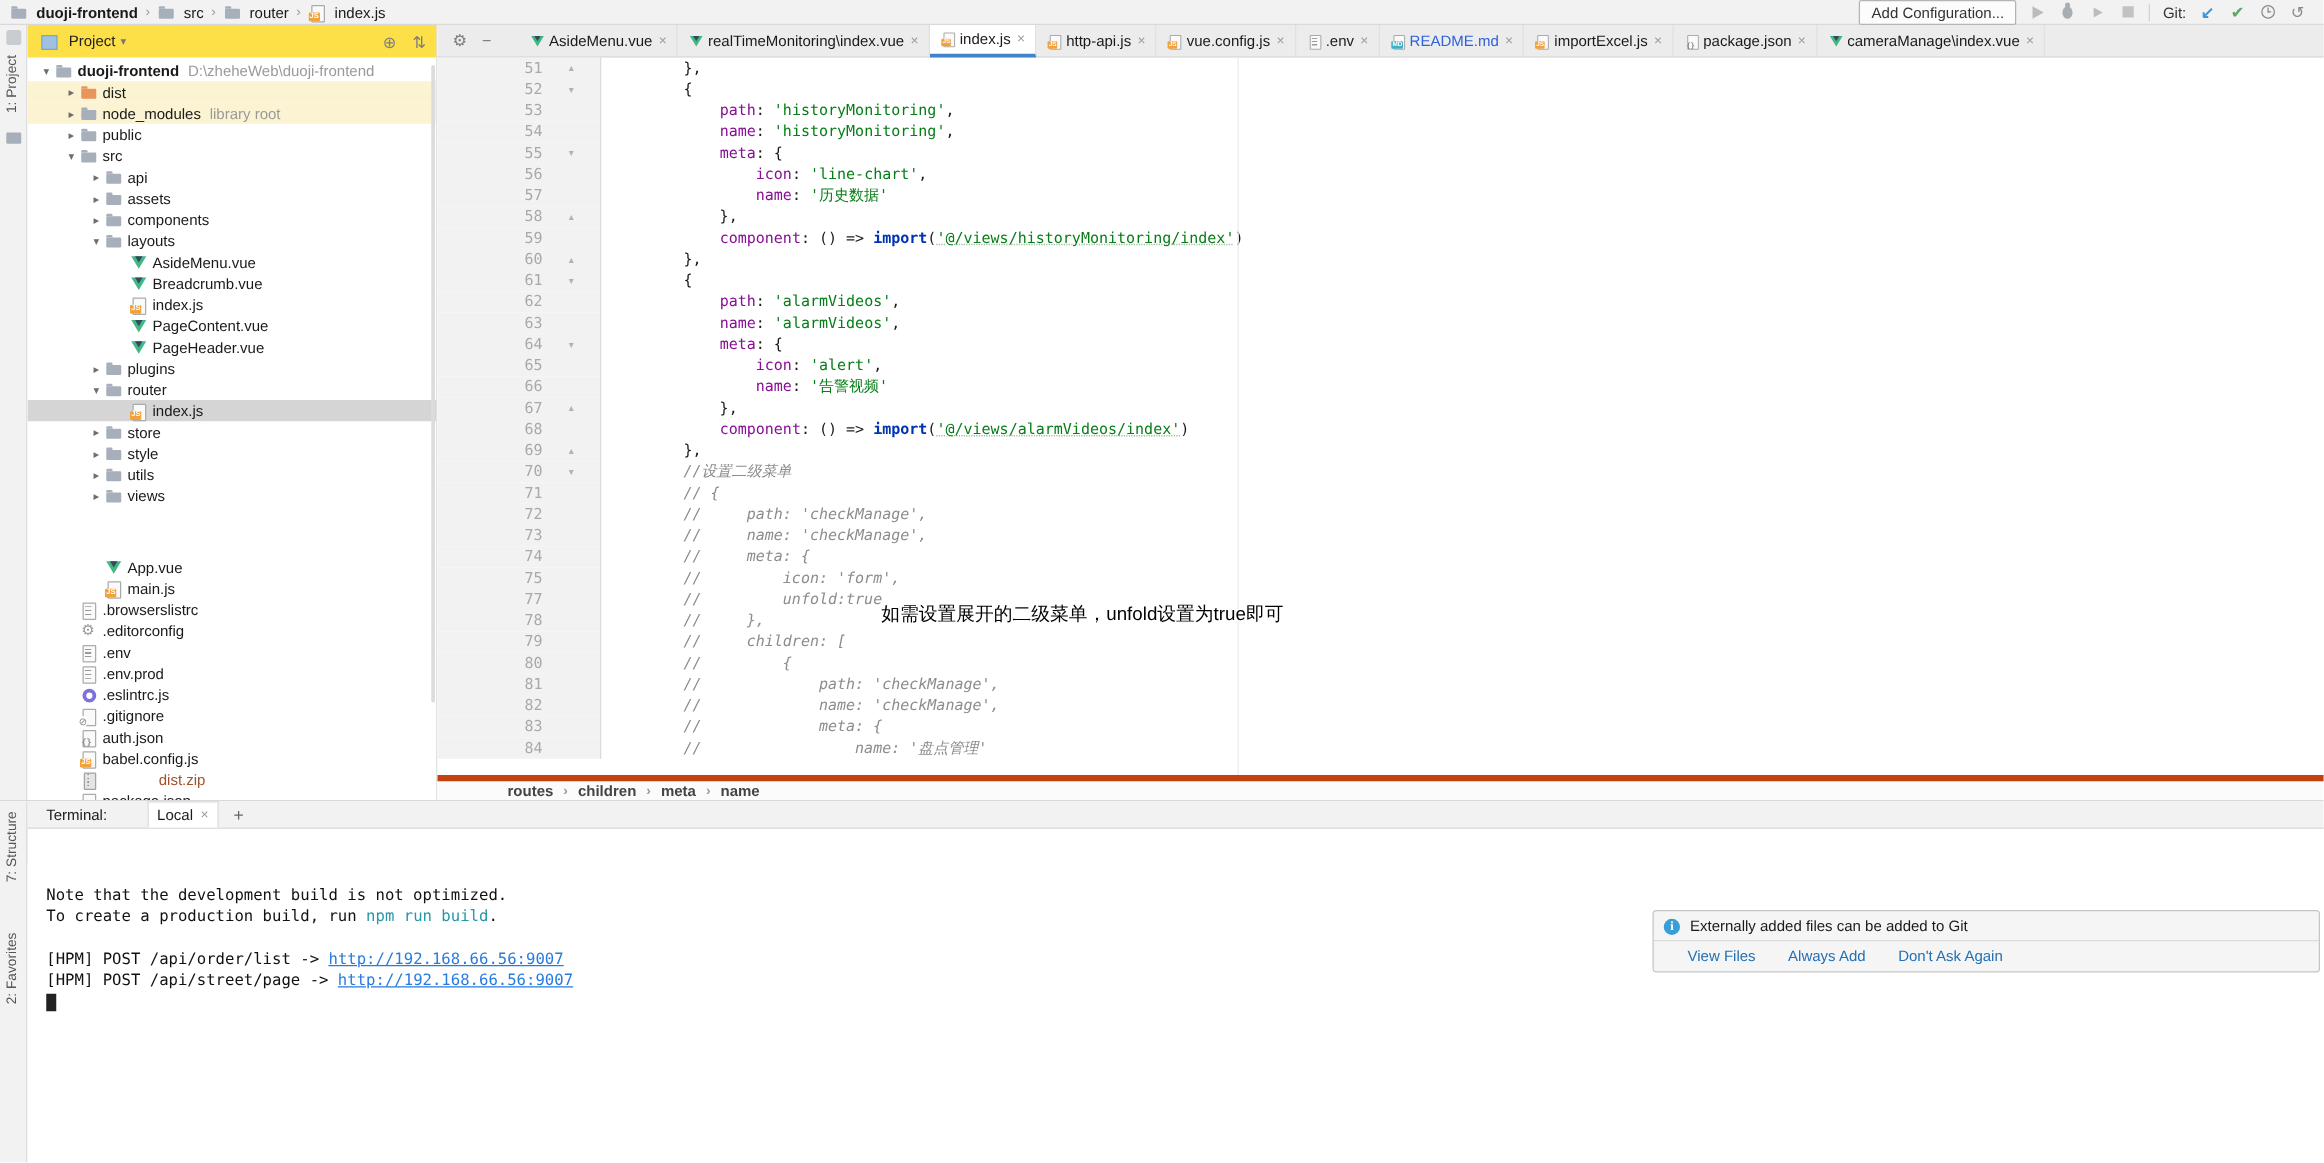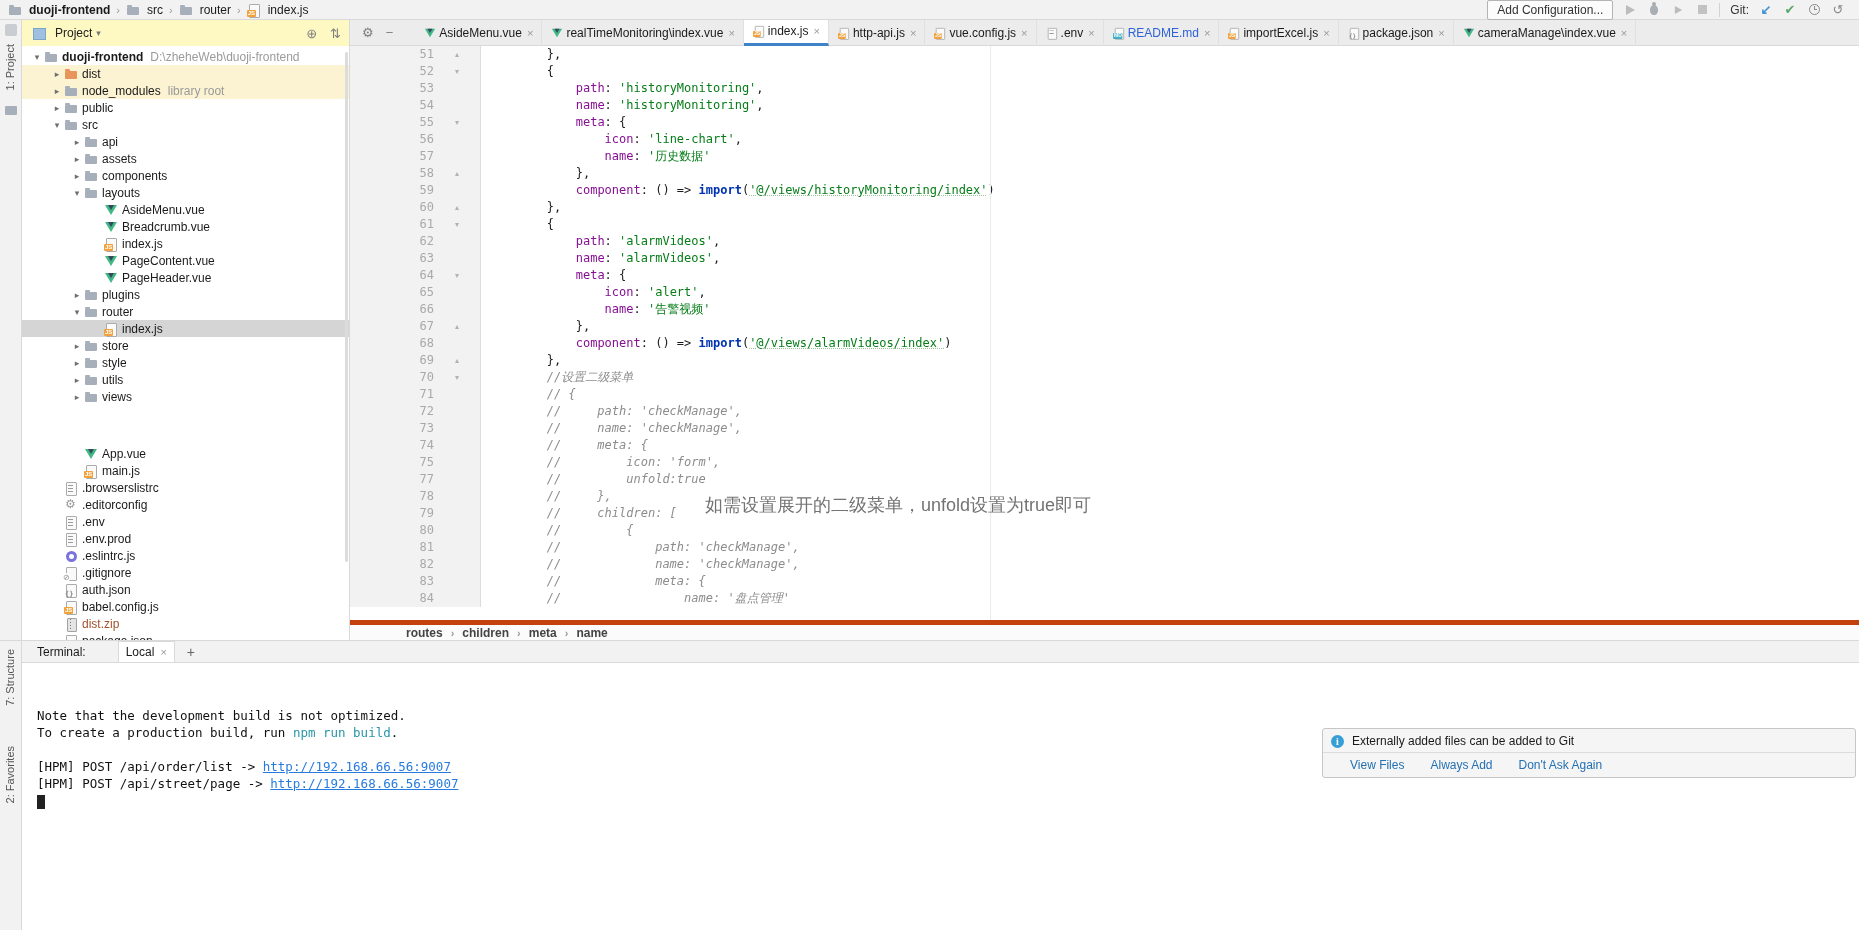--- a/index.html
+++ b/index.html
@@ -53,33 +53,33 @@
 
   
   .mainrow { height:620px; display:flex; flex:none; }
   .strip { width:22px; background:#f2f2f2; border-right:1px solid #d9d9d9; flex:none; position:relative; }
   .vlabel { writing-mode:vertical-rl; transform:rotate(180deg); font-size:11px; color:#555; display:inline-block; }
   .strip-btn { position:absolute; left:5px; top:4px; width:12px; height:12px; background:#c9cdd2; border-radius:2px; }
   .strip .vlabel { position:absolute; left:4px; top:24px; }
   .mini-folder { position:absolute; left:5px; top:86px; width:12px; height:9px; background:#a7b0ba; border-radius:1px; }
 
   .project { width:328px; border-right:1px solid #d9d9d9; background:#fff; display:flex; flex-direction:column; flex:none; position:relative; }
-  .pheader { height:26px; background:#fef9c3; display:flex; align-items:center; padding:0 8px 0 10px; flex:none; }
+  .pheader { height:26px; background:#fde047; display:flex; align-items:center; padding:0 8px 0 10px; flex:none; }
   .pheader .title { margin-left:5px; color:#222; }
   .pheader .dd { color:#777; margin-left:4px; font-size:9px; }
   .ph-icons { margin-left:auto; display:flex; gap:13px; color:#7f7f7f; font-size:13px; }
   .ptree { flex:1; overflow:hidden; padding-top:2px; }
   .trow { height:17px; display:flex; align-items:center; white-space:nowrap; cursor:default; }
   .trow.ybg { background:#fbf3d2; }
   .trow.sel { background:#d5d5d5; }
   .tchev { width:14px; text-align:center; color:#6e6e6e; font-size:9px; flex:none; }
   .tlabel { font-size:12px; }
   .tlabel.bold { font-weight:bold; }
   .tlabel.blue { color:#2e62d9; }
-  .tlabel.red { color:#a0522d; }
+  .tlabel.red { color:#a0522d;margin-left:45px; }
   .tsuffix { color:#9a9a9a; margin-left:7px; }
   .pscroll { position:absolute; right:1px; top:32px; width:3px; height:510px; background:#dcdcdc; border-radius:2px; }
 
   
   .editor { flex:1; display:flex; flex-direction:column; background:#fff; position:relative; min-width:0; }
   .tabstrip { height:26px; background:#ececec; border-bottom:1px solid #d9d9d9; display:flex; align-items:center; padding-left:12px; flex:none; }
   .ts-ico { color:#7f7f7f; font-size:13px; margin-right:12px; }
   .tabs { display:flex; height:26px; margin-left:10px; }
   .tab { display:flex; align-items:center; padding:0 8px; border-right:1px solid #e0e0e0; height:26px; cursor:default; }
   .tab .fi { transform:scale(.85); margin-right:2px; }
@@ -92,21 +92,21 @@
   .margin-guide { position:absolute; left:640px; top:0; bottom:0; width:1px; background:#ececec; }
   .crow { display:flex; height:17px; }
   .gcell { width:131px; background:#f2f2f2; border-right:1px solid #dcdcdc; display:flex; flex:none; }
   .lnum { width:84px; text-align:right; color:#a9a9a9; font:12px/17px "DejaVu Sans Mono",monospace; }
   .fold { width:46px; text-align:center; color:#b2b2b2; font-size:8px; line-height:17px; }
   .lcode { font:12px/17px "DejaVu Sans Mono",monospace; white-space:pre; padding-left:8px; }
   .td { color:#1a1a1a; } .tp { color:#871094; } .ts2 { color:#067d17; }
   .tk { color:#0033b3; font-weight:bold; }
   .tc { color:#8c8c8c; font-style:italic; }
   .tu { color:#067d17; text-decoration:underline dotted #9cc29c; }
-  .annotation { position:absolute; left:355px; top:447px; color:#737373; font-size:18px; white-space:nowrap; }
+  .annotation { position:absolute; left:355px; top:436px; color:#000000; font-size:15px; white-space:nowrap; }
 
   .ecrumb { height:20px; border-top:5px solid #c2410c; background:#fbfbfb; display:flex; align-items:center; padding-left:56px; color:#444; flex:none;font-weight:bold; }
   .ecrumb .sep { color:#9a9a9a; margin:0 8px; font-size:11px; }
 
   
   .terminalrow { height:290px; display:flex; border-top:1px solid #d9d9d9; flex:none; }
   .tstrip { width:22px; background:#f2f2f2; border-right:1px solid #d9d9d9; flex:none; position:relative; }
   .tstrip .vlabel.one { position:absolute; left:4px; top:8px; }
   .tstrip .vlabel.two { position:absolute; left:4px; top:105px; }
   .terminal { flex:1; display:flex; flex-direction:column; min-width:0; position:relative;gap:28px; }

